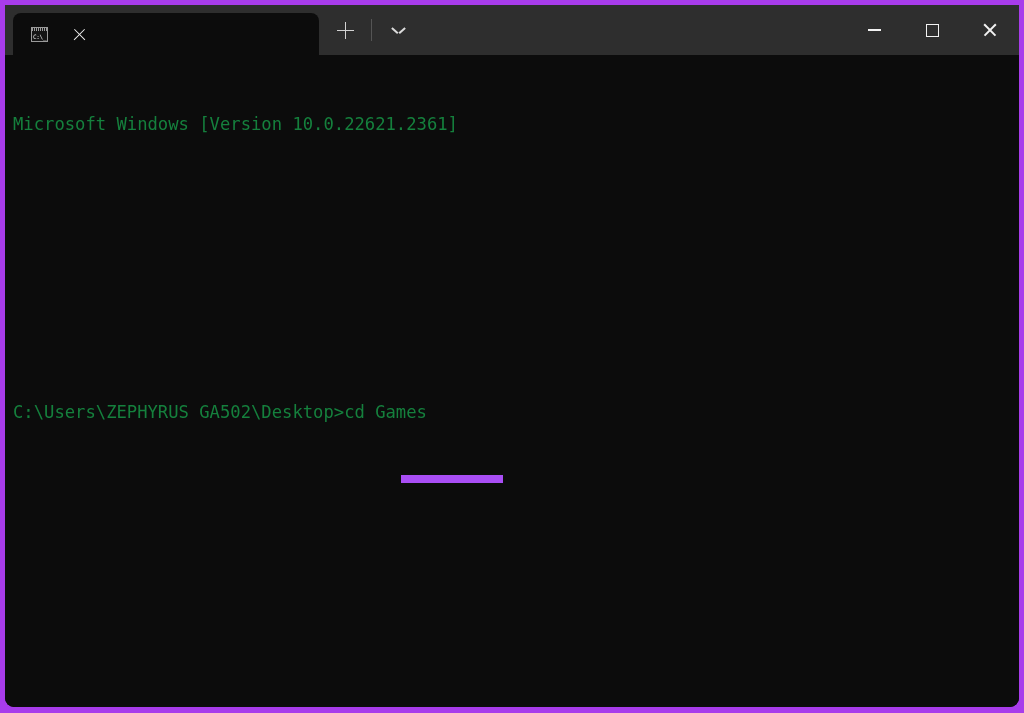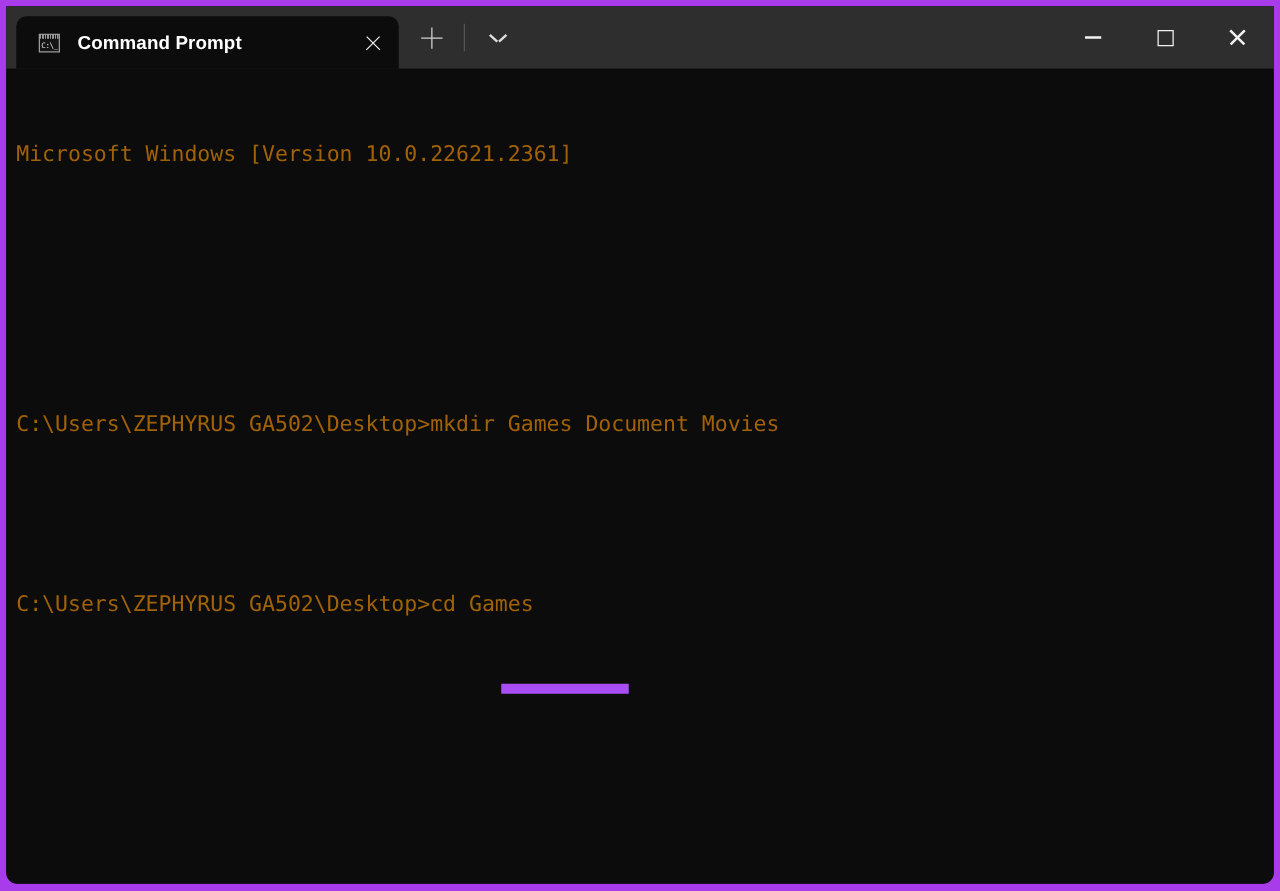--- a/index.html
+++ b/index.html
@@ -209,21 +209,21 @@
     position: absolute;
     left: 0;
     top: 50px;
     right: 0;
     bottom: 0;
     background: #0c0c0c;
     padding: 9px 0 0 8px;
     font-family: "DejaVu Sans Mono", "Liberation Mono", monospace;
     font-size: 17.2px;
     line-height: 24px;
-    color: #a16207;
+    color: #15803d;
     white-space: pre;
     letter-spacing: 0px;
   }
 
   .term-line {
     height: 24px;
     white-space: pre;
   }
   .term-line.blank { color: transparent; }
 
@@ -246,21 +246,20 @@
 <div id="window-frame">
   <div id="window-inner">
 
     <div id="title-bar">
 
       <div id="tab-strip">
         <div class="tab">
           <span class="tab-icon">
             <span class="tab-icon-text">C:\_</span>
           </span>
-          <span class="tab-title">Command Prompt</span>
           <span class="tab-close">
             <span class="glyph-x"></span>
           </span>
         </div>
       </div>
 
       <div id="tab-actions">
         <span class="tab-action-btn">
           <span class="glyph-plus"></span>
         </span>
@@ -281,21 +280,20 @@
           <span class="glyph-close"></span>
         </span>
       </div>
 
     </div>
 
     <div id="terminal">
       <div class="term-line">Microsoft Windows [Version 10.0.22621.2361]</div>
       <div class="term-line blank">&nbsp;</div>
       <div class="term-line blank">&nbsp;</div>
-      <div class="term-line">C:\Users\ZEPHYRUS GA502\Desktop&gt;mkdir Games Document Movies</div>
       <div class="term-line blank">&nbsp;</div>
       <div class="term-line">C:\Users\ZEPHYRUS GA502\Desktop&gt;cd Games</div>
       <div class="highlight-row">
         <span id="cmd-underline" style="background: rgb(169, 78, 245);"></span>
       </div>
     </div>
 
   </div>
 </div>
 

